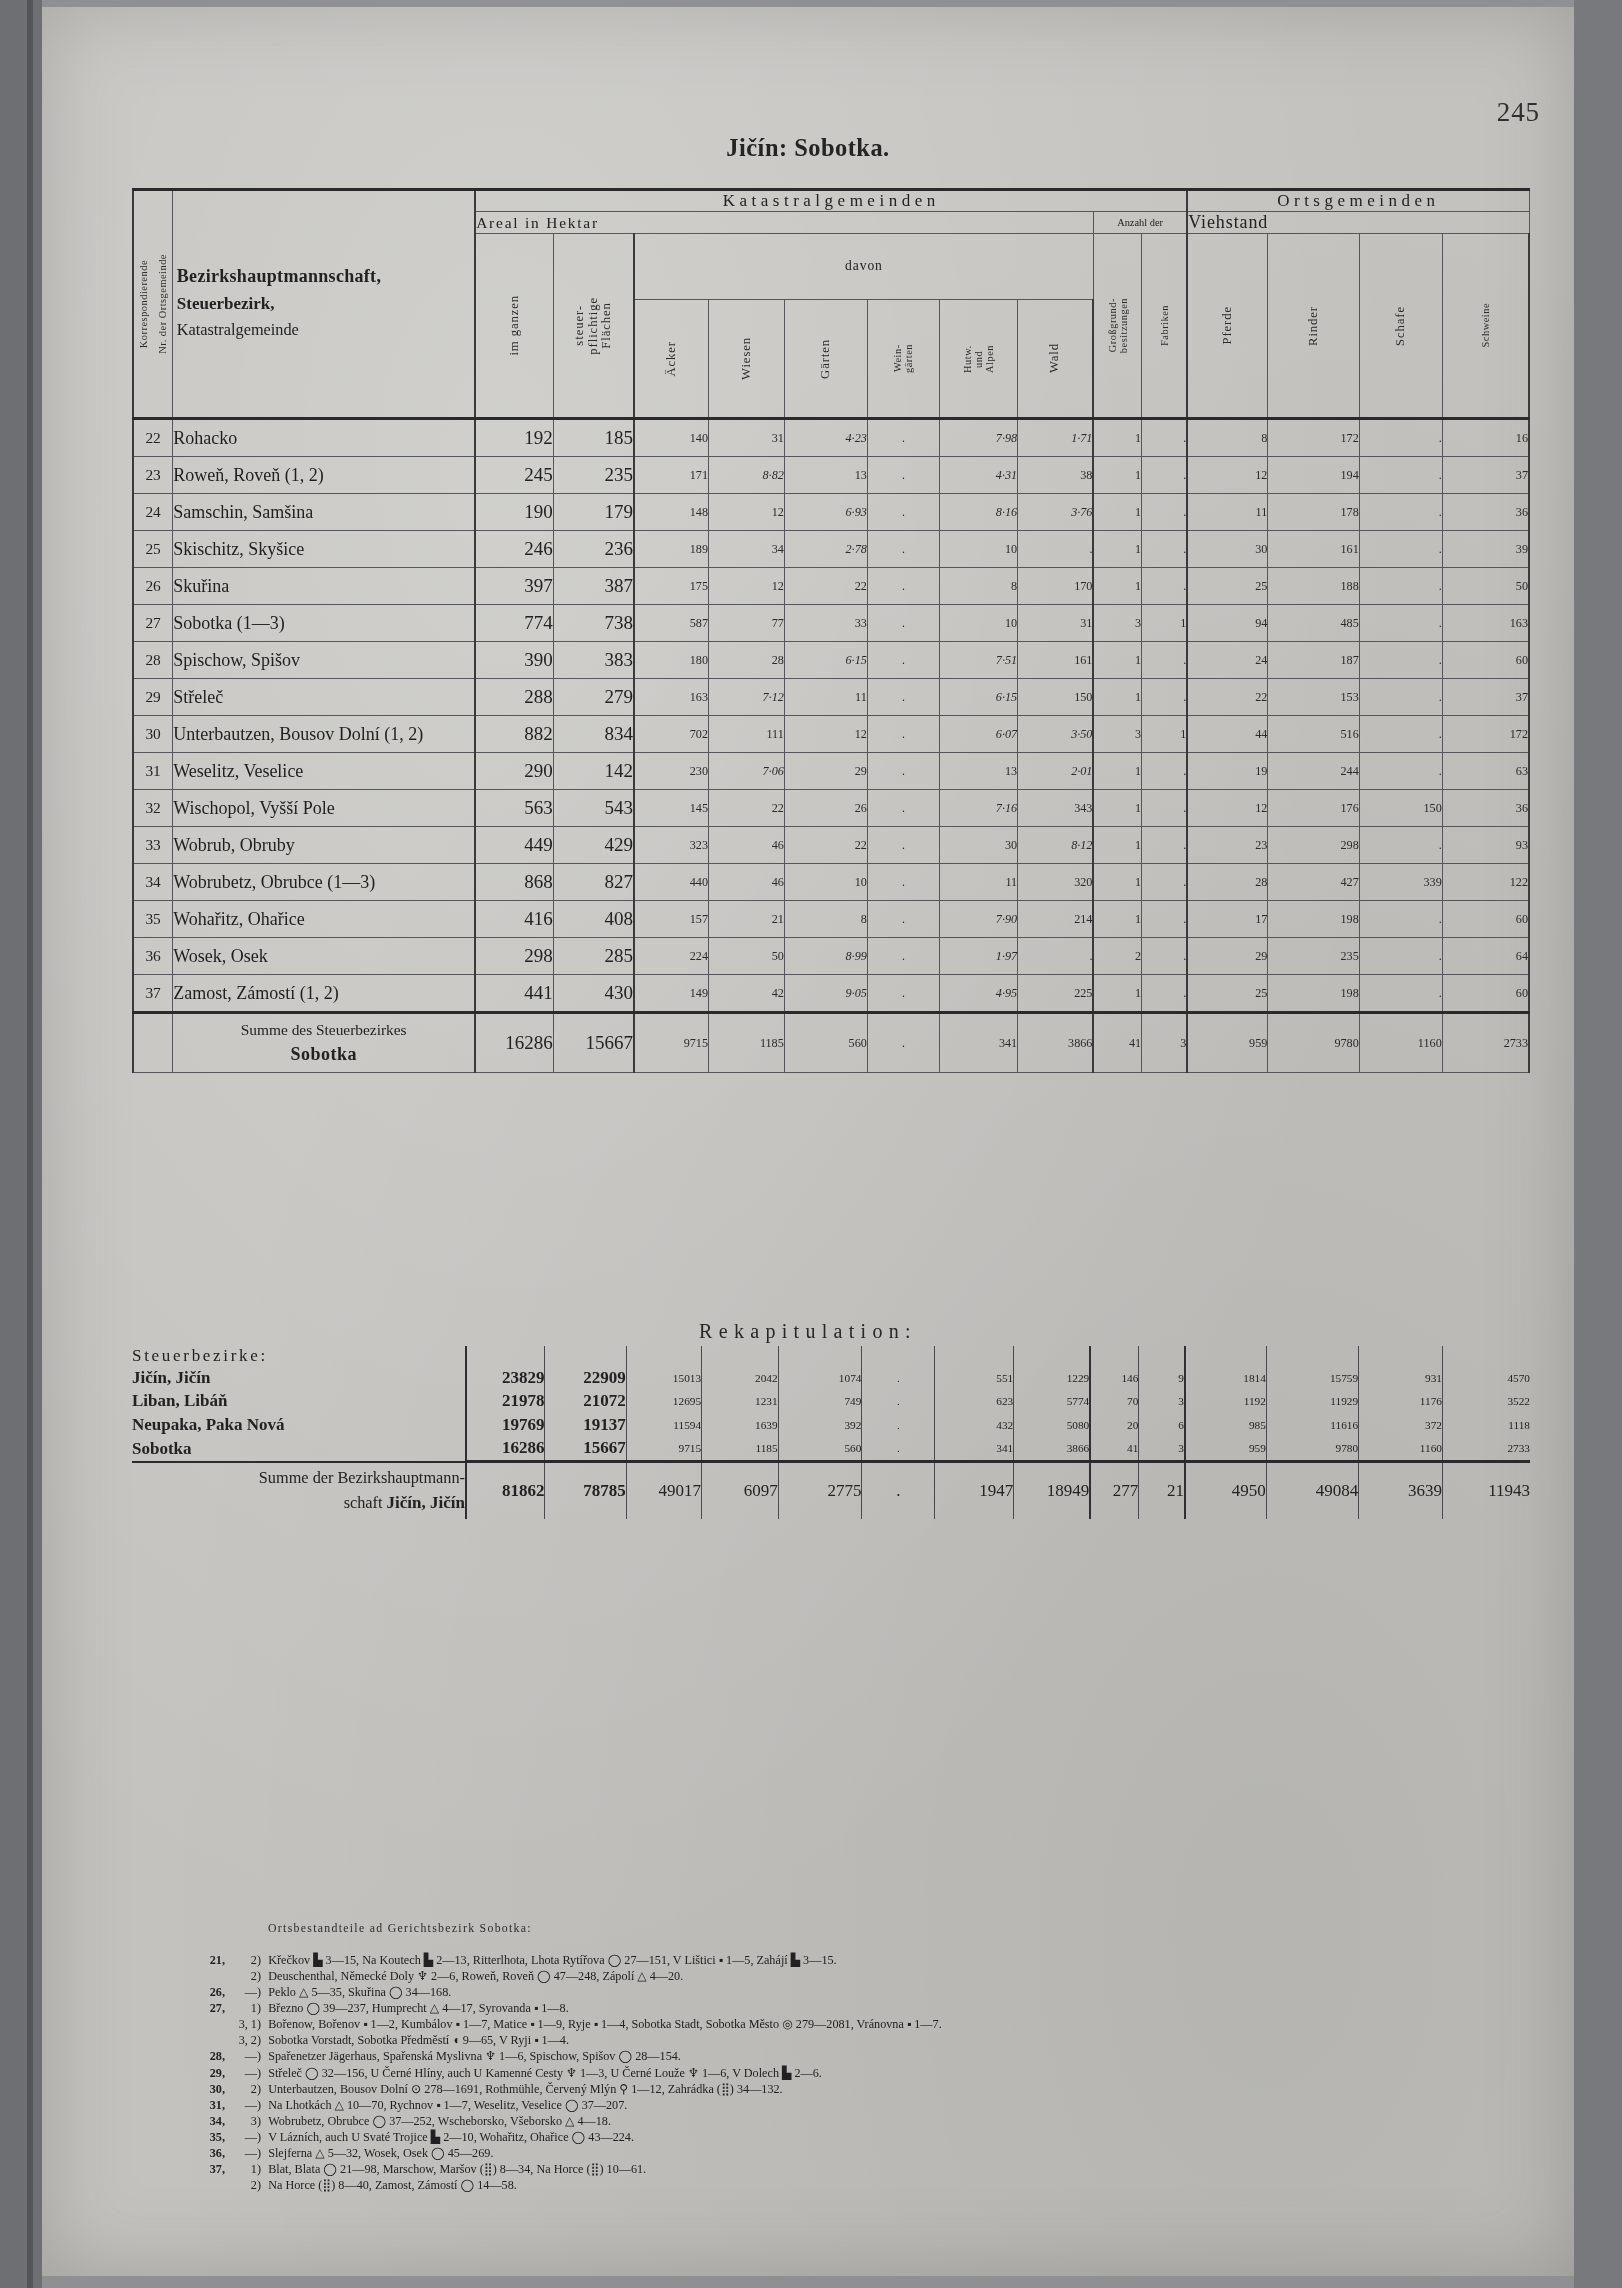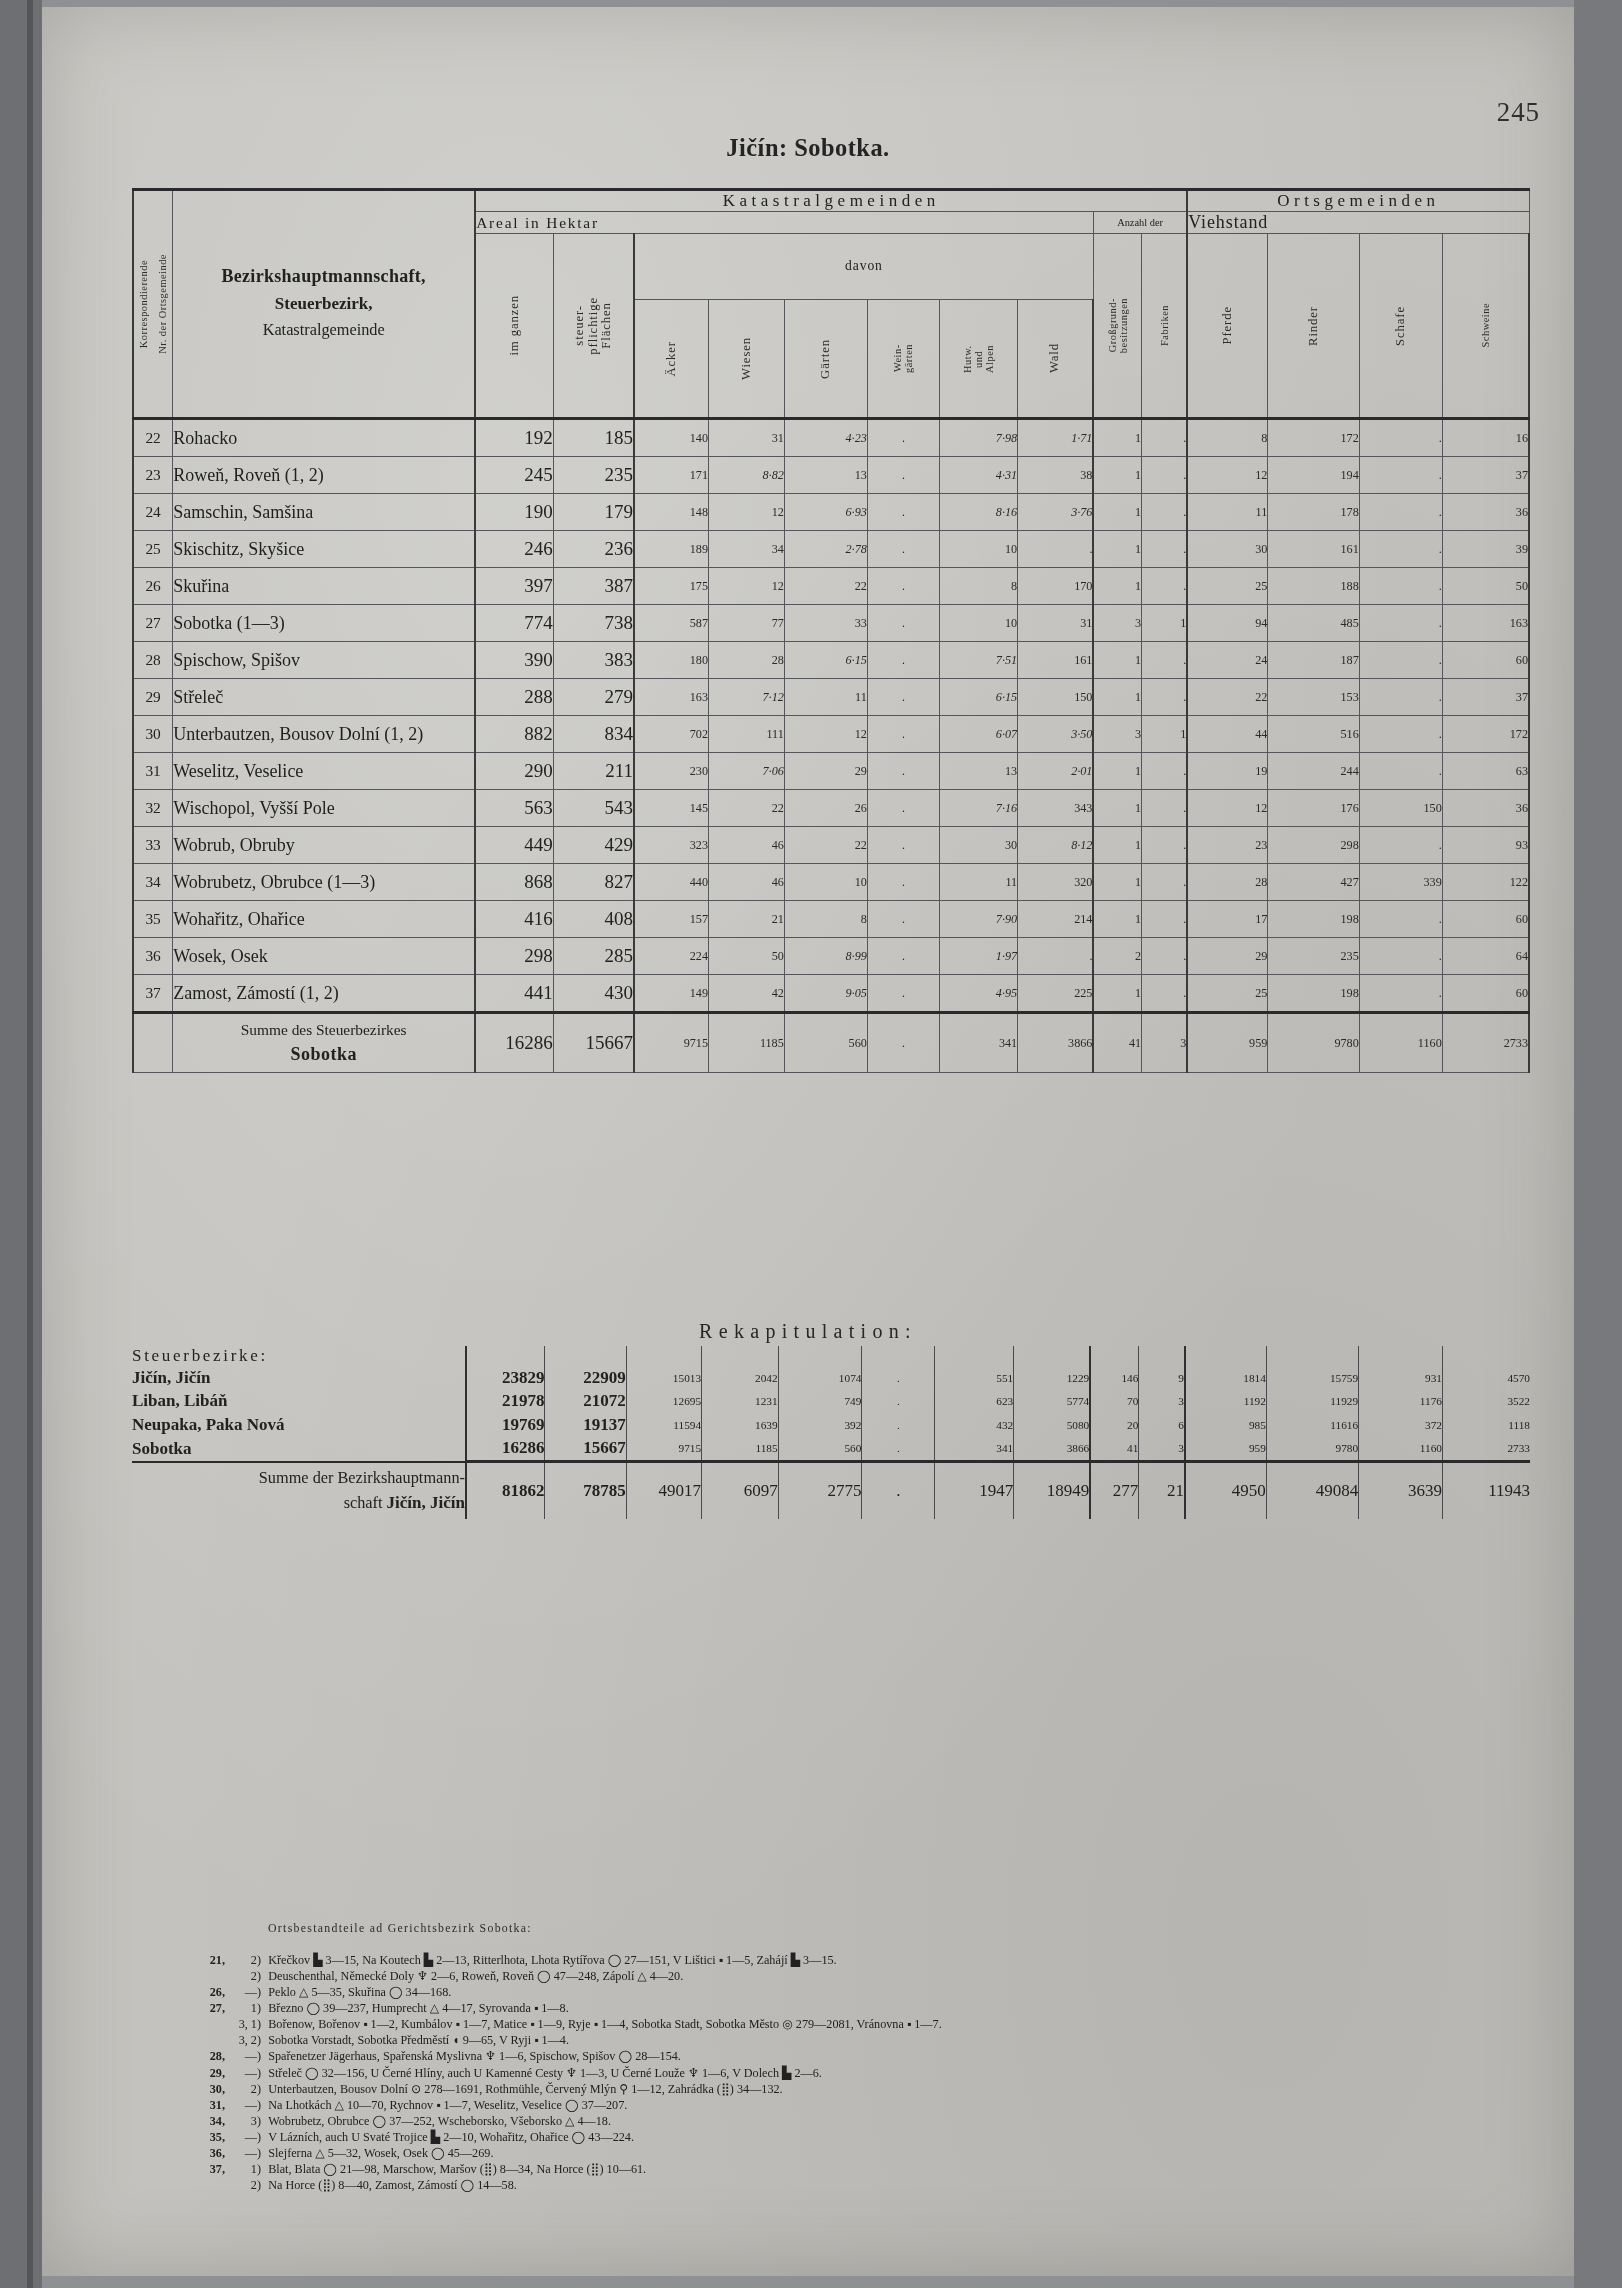--- a/index.html
+++ b/index.html
@@ -72,21 +72,21 @@
 
   .vert{
     writing-mode:vertical-rl; transform:rotate(180deg);
     white-space:nowrap; margin:0 auto; line-height:1.08;
     font-size:12.7px; letter-spacing:0.9px; color:#2b2b2b;
   }
   .vert.sm{ font-size:10.4px; letter-spacing:0.5px; }
   .vertbox{ height:107px; display:flex; align-items:center; justify-content:center;}
   .vertbox2{ height:107px; display:flex; align-items:center; justify-content:center; gap:0.9px;}
 
-  .bzh{ text-align:center; padding:9px 3.6px 11px; }
+  .bzh{ text-align:left; padding:9px 3.6px 11px; }
   .bzh b{ display:block; font-size:18px; font-weight:bold; letter-spacing:0.3px; }
   .bzh .l2{ display:block; font-size:17px; font-weight:bold; margin-top:6.3px; }
   .bzh .l3{ display:block; font-size:16.3px; margin-top:6.3px; }
 
   
   tr.d td{ height:36px; }
   td.nr { text-align:center; font-size:15.4px; font-weight:bold; width:31px;}
   td.name{ padding-left:12.7px; font-size:18px; color:#1f1f1f; white-space:nowrap;}
   td.big { text-align:right; padding-right:7.2px; font-size:19px; font-weight:bold;}
   td.sml { text-align:right; padding-right:6.3px; font-size:12.2px; color:#2a2a2a;}
@@ -449,21 +449,21 @@
             <td class="sml ">1</td>
             <td class="sml thickL">44</td>
             <td class="sml ">516</td>
             <td class="sml ">.</td>
             <td class="sml thickR">172</td>
           </tr>
           <tr class="d">
             <td class="nr thickL">31</td>
             <td class="name thickR">Weselitz, Veselice</td>
             <td class="big ">290</td>
-            <td class="big thickR">211</td>
+            <td class="big thickR">142</td>
             <td class="sml ">230</td>
             <td class="sml it ">7·06</td>
             <td class="sml ">29</td>
             <td class="dot ">.</td>
             <td class="sml ">13</td>
             <td class="sml it thickR">2·01</td>
             <td class="sml ">1</td>
             <td class="sml ">.</td>
             <td class="sml thickL">19</td>
             <td class="sml ">244</td>

